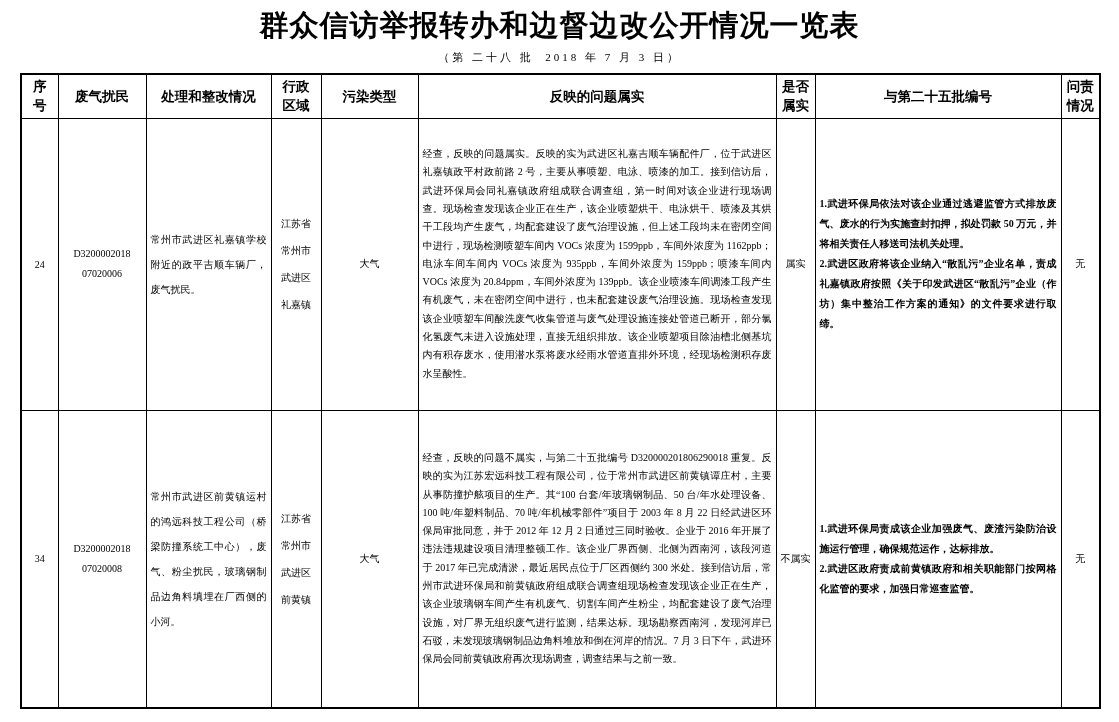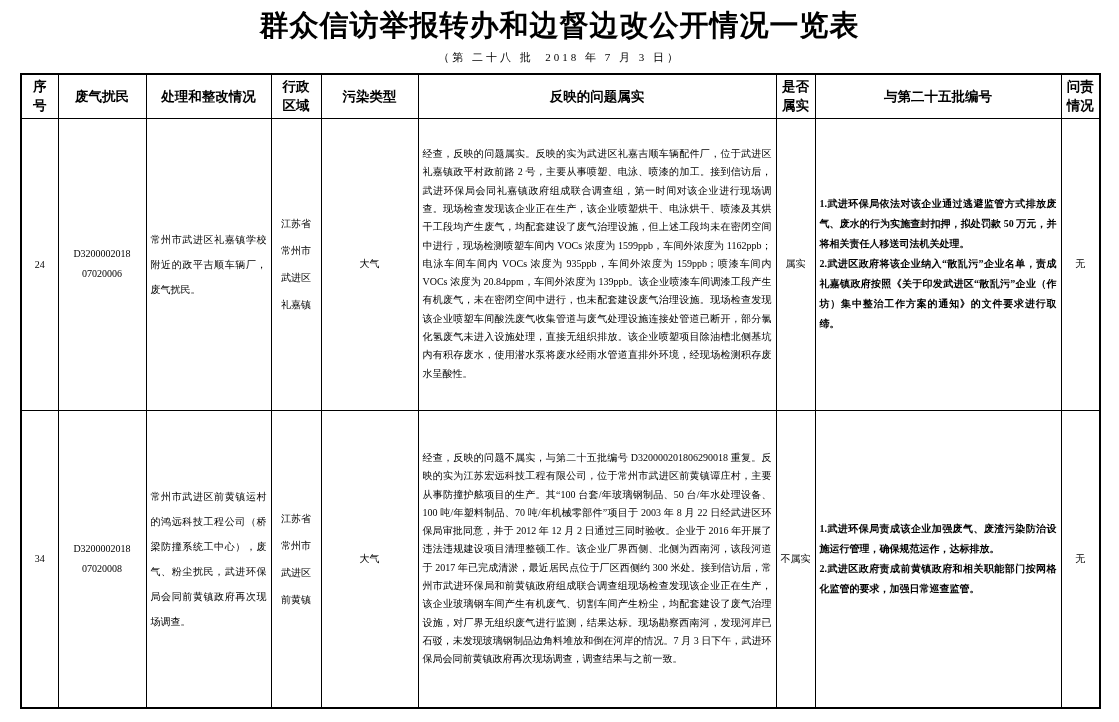--- a/index.html
+++ b/index.html
@@ -150,21 +150,21 @@
         <td class="center verified">属实</td>
         <td class="handling">1.武进环保局依法对该企业通过逃避监管方式排放废气、废水的行为实施查封扣押，拟处罚款 50 万元，并将相关责任人移送司法机关处理。
 2.武进区政府将该企业纳入“散乱污”企业名单，责成礼嘉镇政府按照《关于印发武进区“散乱污”企业（作坊）集中整治工作方案的通知》的文件要求进行取缔。</td>
         <td class="center accountability">无</td>
       </tr>
 
       <tr class="row-25">
         <td class="center serial">34</td>
         <td class="center case-no">D3200002018
 07020008</td>
-        <td class="problem">常州市武进区前黄镇运村的鸿远科技工程公司（桥梁防撞系统工中心），废气、粉尘扰民，武进环保局会同前黄镇政府再次现场调查。</td>
+        <td class="problem">常州市武进区前黄镇运村的鸿远科技工程公司（桥梁防撞系统工中心），废气、粉尘扰民，玻璃钢制品边角料填埋在厂西侧的小河。</td>
         <td class="center region">江苏省
 常州市
 武进区
 前黄镇</td>
         <td class="center">大气</td>
         <td class="investigation">经查，反映的问题不属实，与第二十五批编号 D320000201806290018 重复。反映的实为江苏宏远科技工程有限公司，位于常州市武进区前黄镇谭庄村，主要从事防撞护舷项目的生产。其“100 台套/年玻璃钢制品、50 台/年水处理设备、100 吨/年塑料制品、70 吨/年机械零部件”项目于 2003 年 8 月 22 日经武进区环保局审批同意，并于 2012 年 12 月 2 日通过三同时验收。企业于 2016 年开展了违法违规建设项目清理整顿工作。该企业厂界西侧、北侧为西南河，该段河道于 2017 年已完成清淤，最近居民点位于厂区西侧约 300 米处。接到信访后，常州市武进环保局和前黄镇政府组成联合调查组现场检查发现该企业正在生产，该企业玻璃钢车间产生有机废气、切割车间产生粉尘，均配套建设了废气治理设施，对厂界无组织废气进行监测，结果达标。现场勘察西南河，发现河岸已石驳，未发现玻璃钢制品边角料堆放和倒在河岸的情况。7 月 3 日下午，武进环保局会同前黄镇政府再次现场调查，调查结果与之前一致。</td>
         <td class="center verified">不属实</td>
         <td class="handling">1.武进环保局责成该企业加强废气、废渣污染防治设施运行管理，确保规范运作，达标排放。
 2.武进区政府责成前黄镇政府和相关职能部门按网格化监管的要求，加强日常巡查监管。</td>
         <td class="center accountability">无</td>

